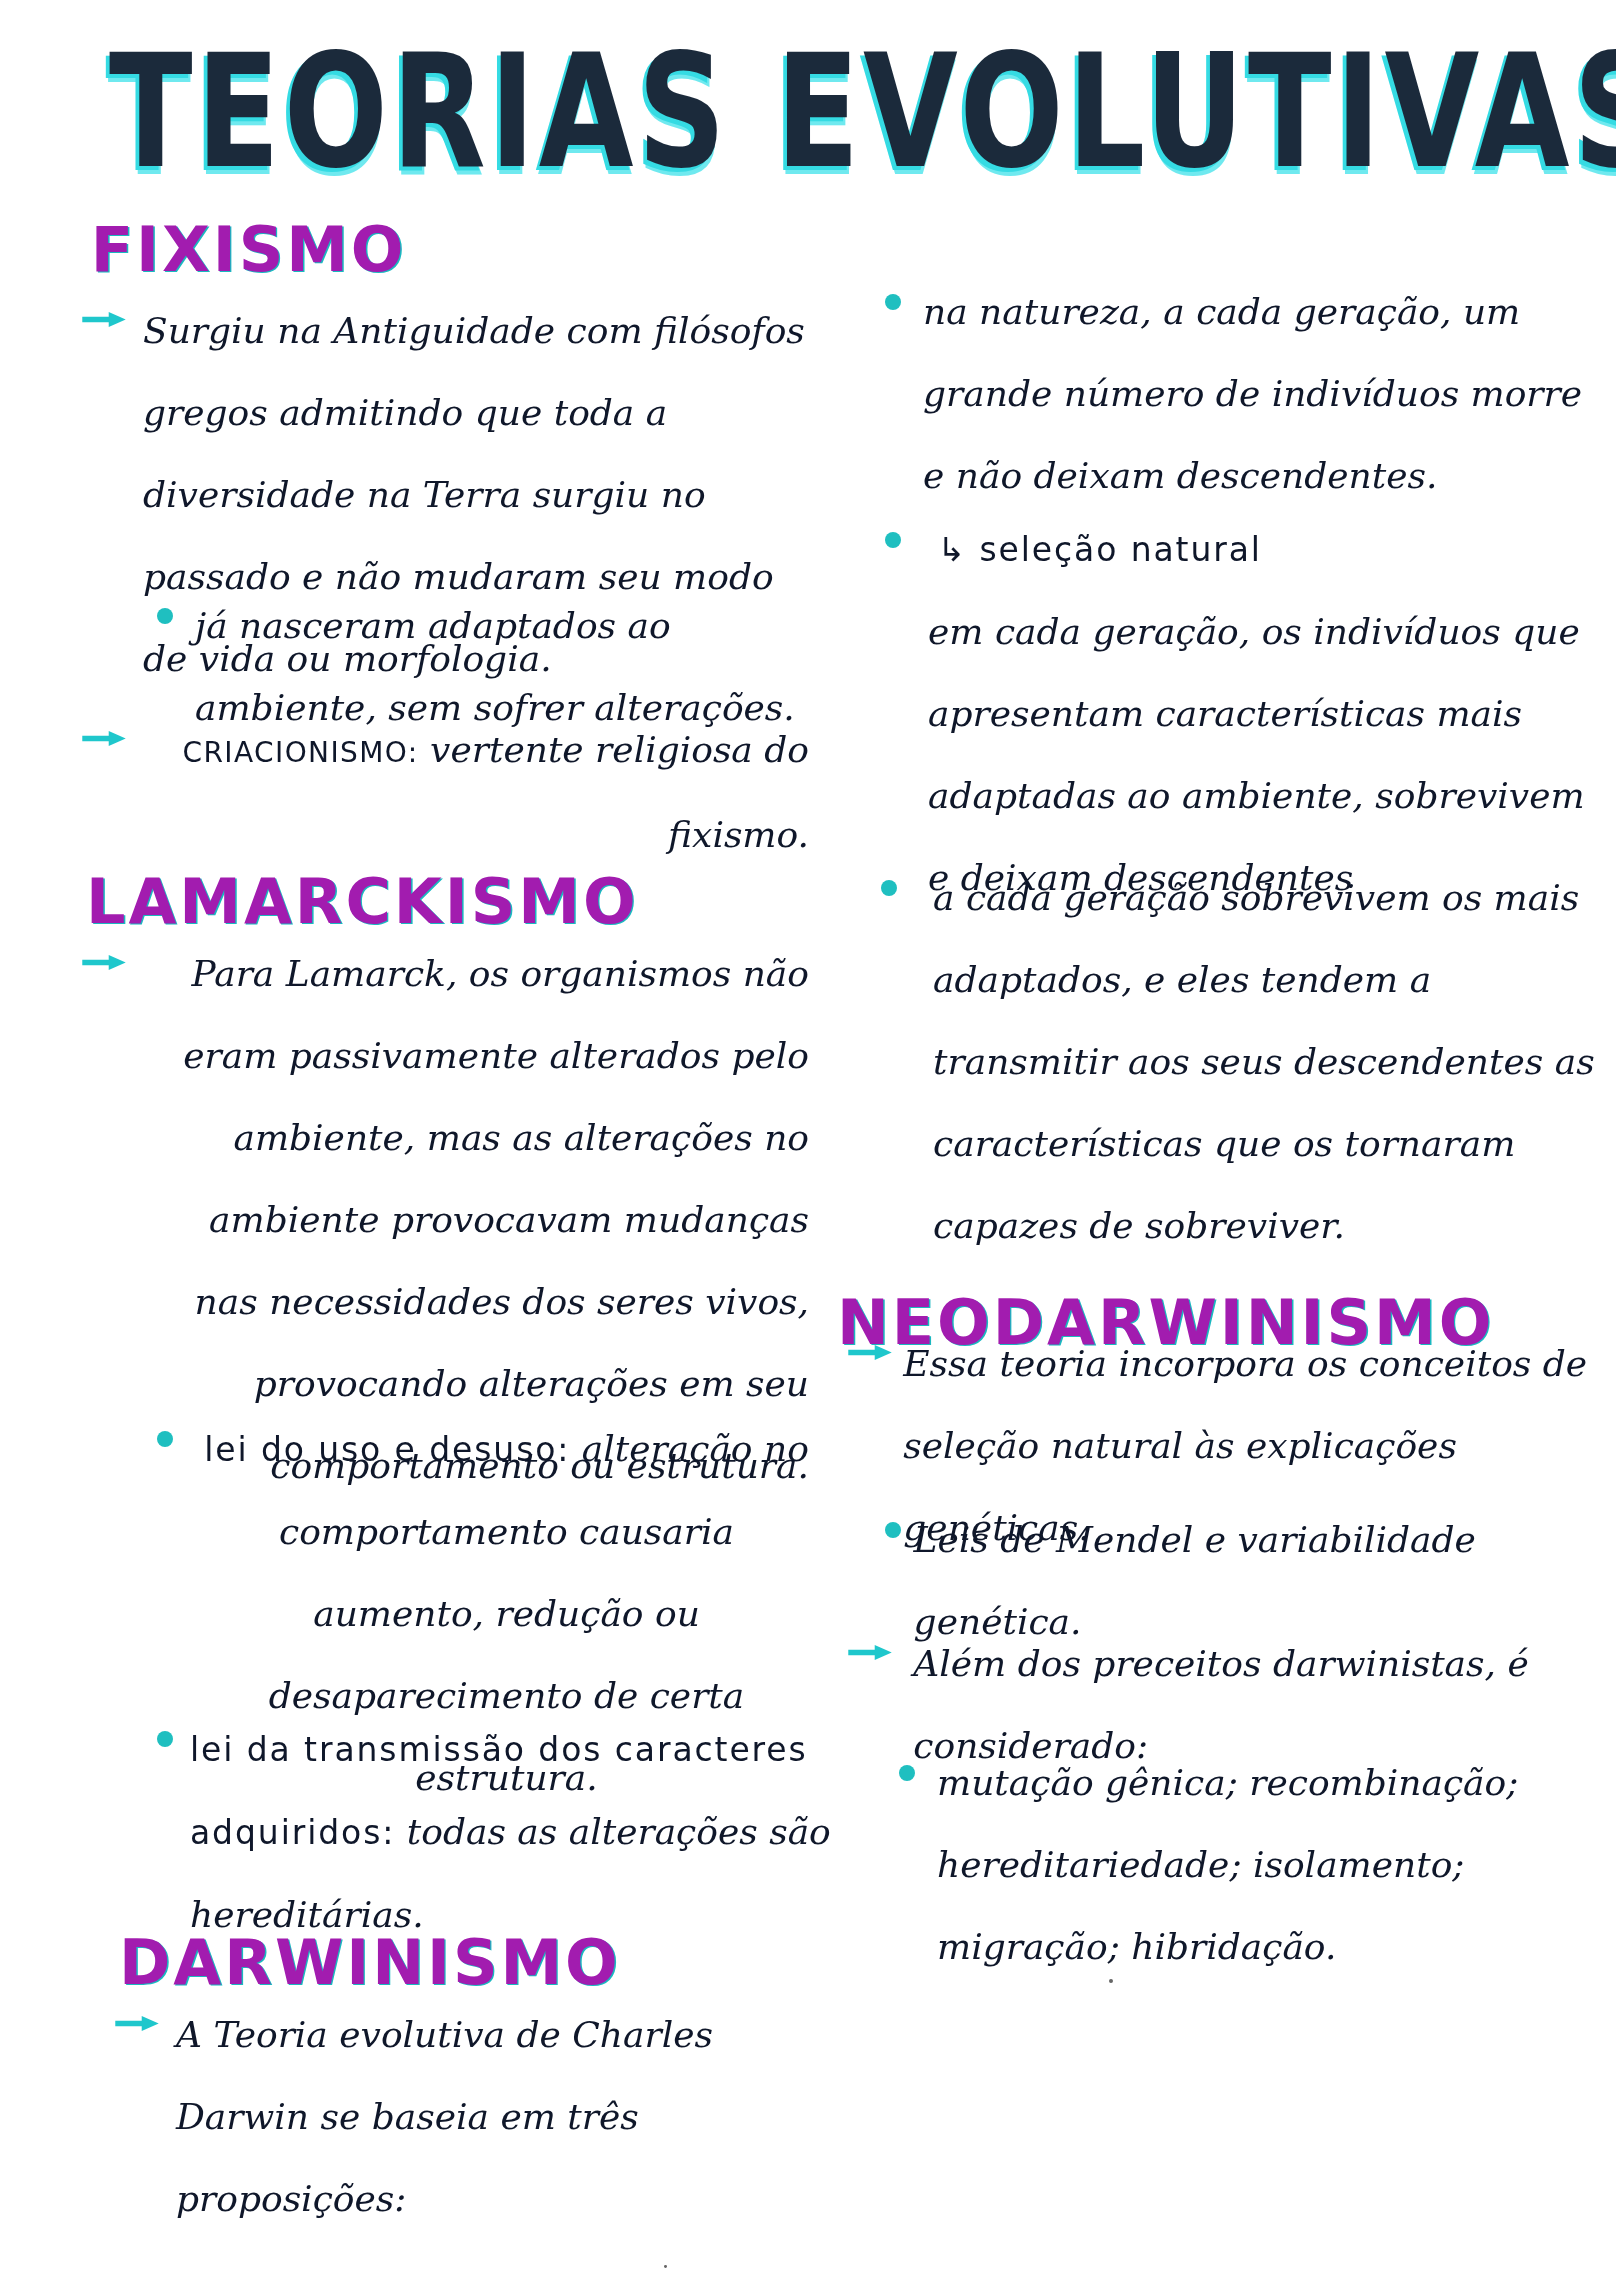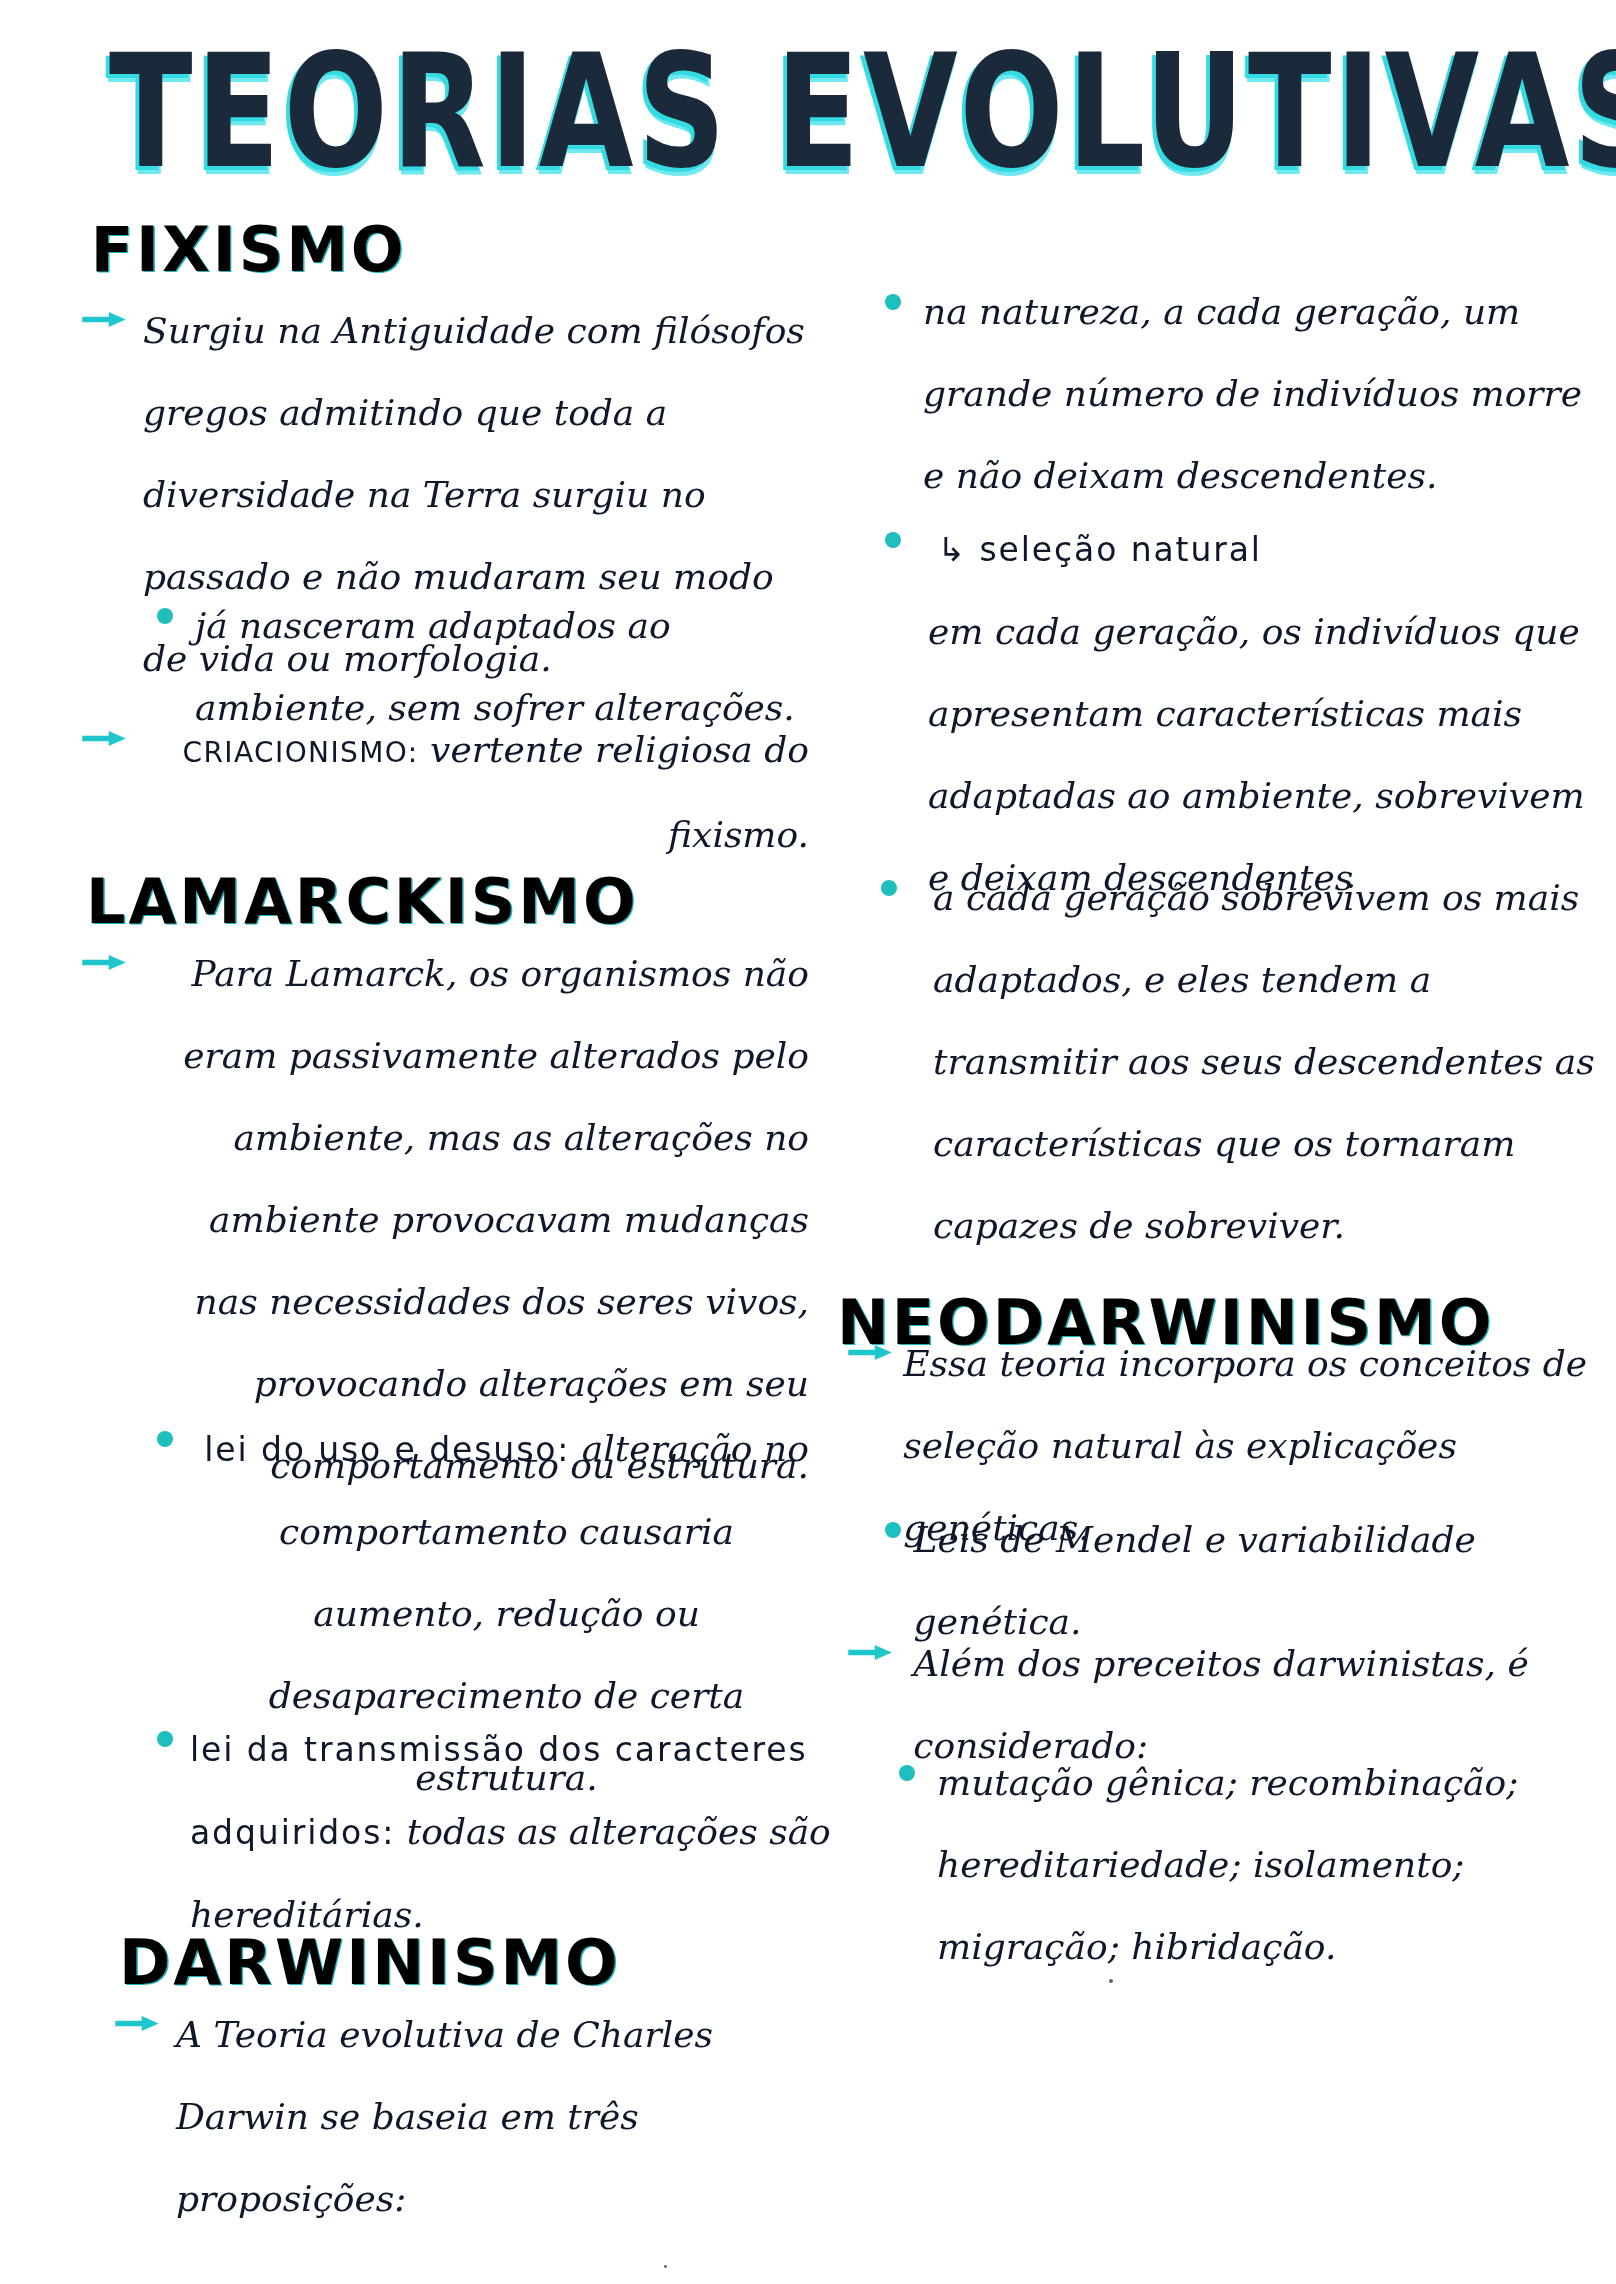--- a/index.html
+++ b/index.html
@@ -17,21 +17,21 @@
       text-shadow: -4.8px 3.8px 0 #35dbe3, -1.9px 7.6px 0 #6fe9ef;
       white-space: nowrap;
     }
     .col { position: absolute; top: 0; }
     .col-left { left: 86px; width: 742px; }
     .col-right { left: 837px; width: 761px; }
     .heading {
       position: absolute;
       font-family: "DejaVu Sans", sans-serif; font-weight: bold;
       font-size: 62px; line-height: 71px; letter-spacing: 2.9px;
-      color: #000000;
+      color: #a21caf;
       text-shadow: 1.4px 1.4px 0 #1bb8c0;
       white-space: nowrap;
     }
     .item {
       position: absolute;
       font-family: "DejaVu Serif", serif; font-style: italic;
       font-size: 36px; line-height: 82px; color: #0f172a;
     }
     .arrow {
       position: absolute; left: -4.8px; top: 21px;

